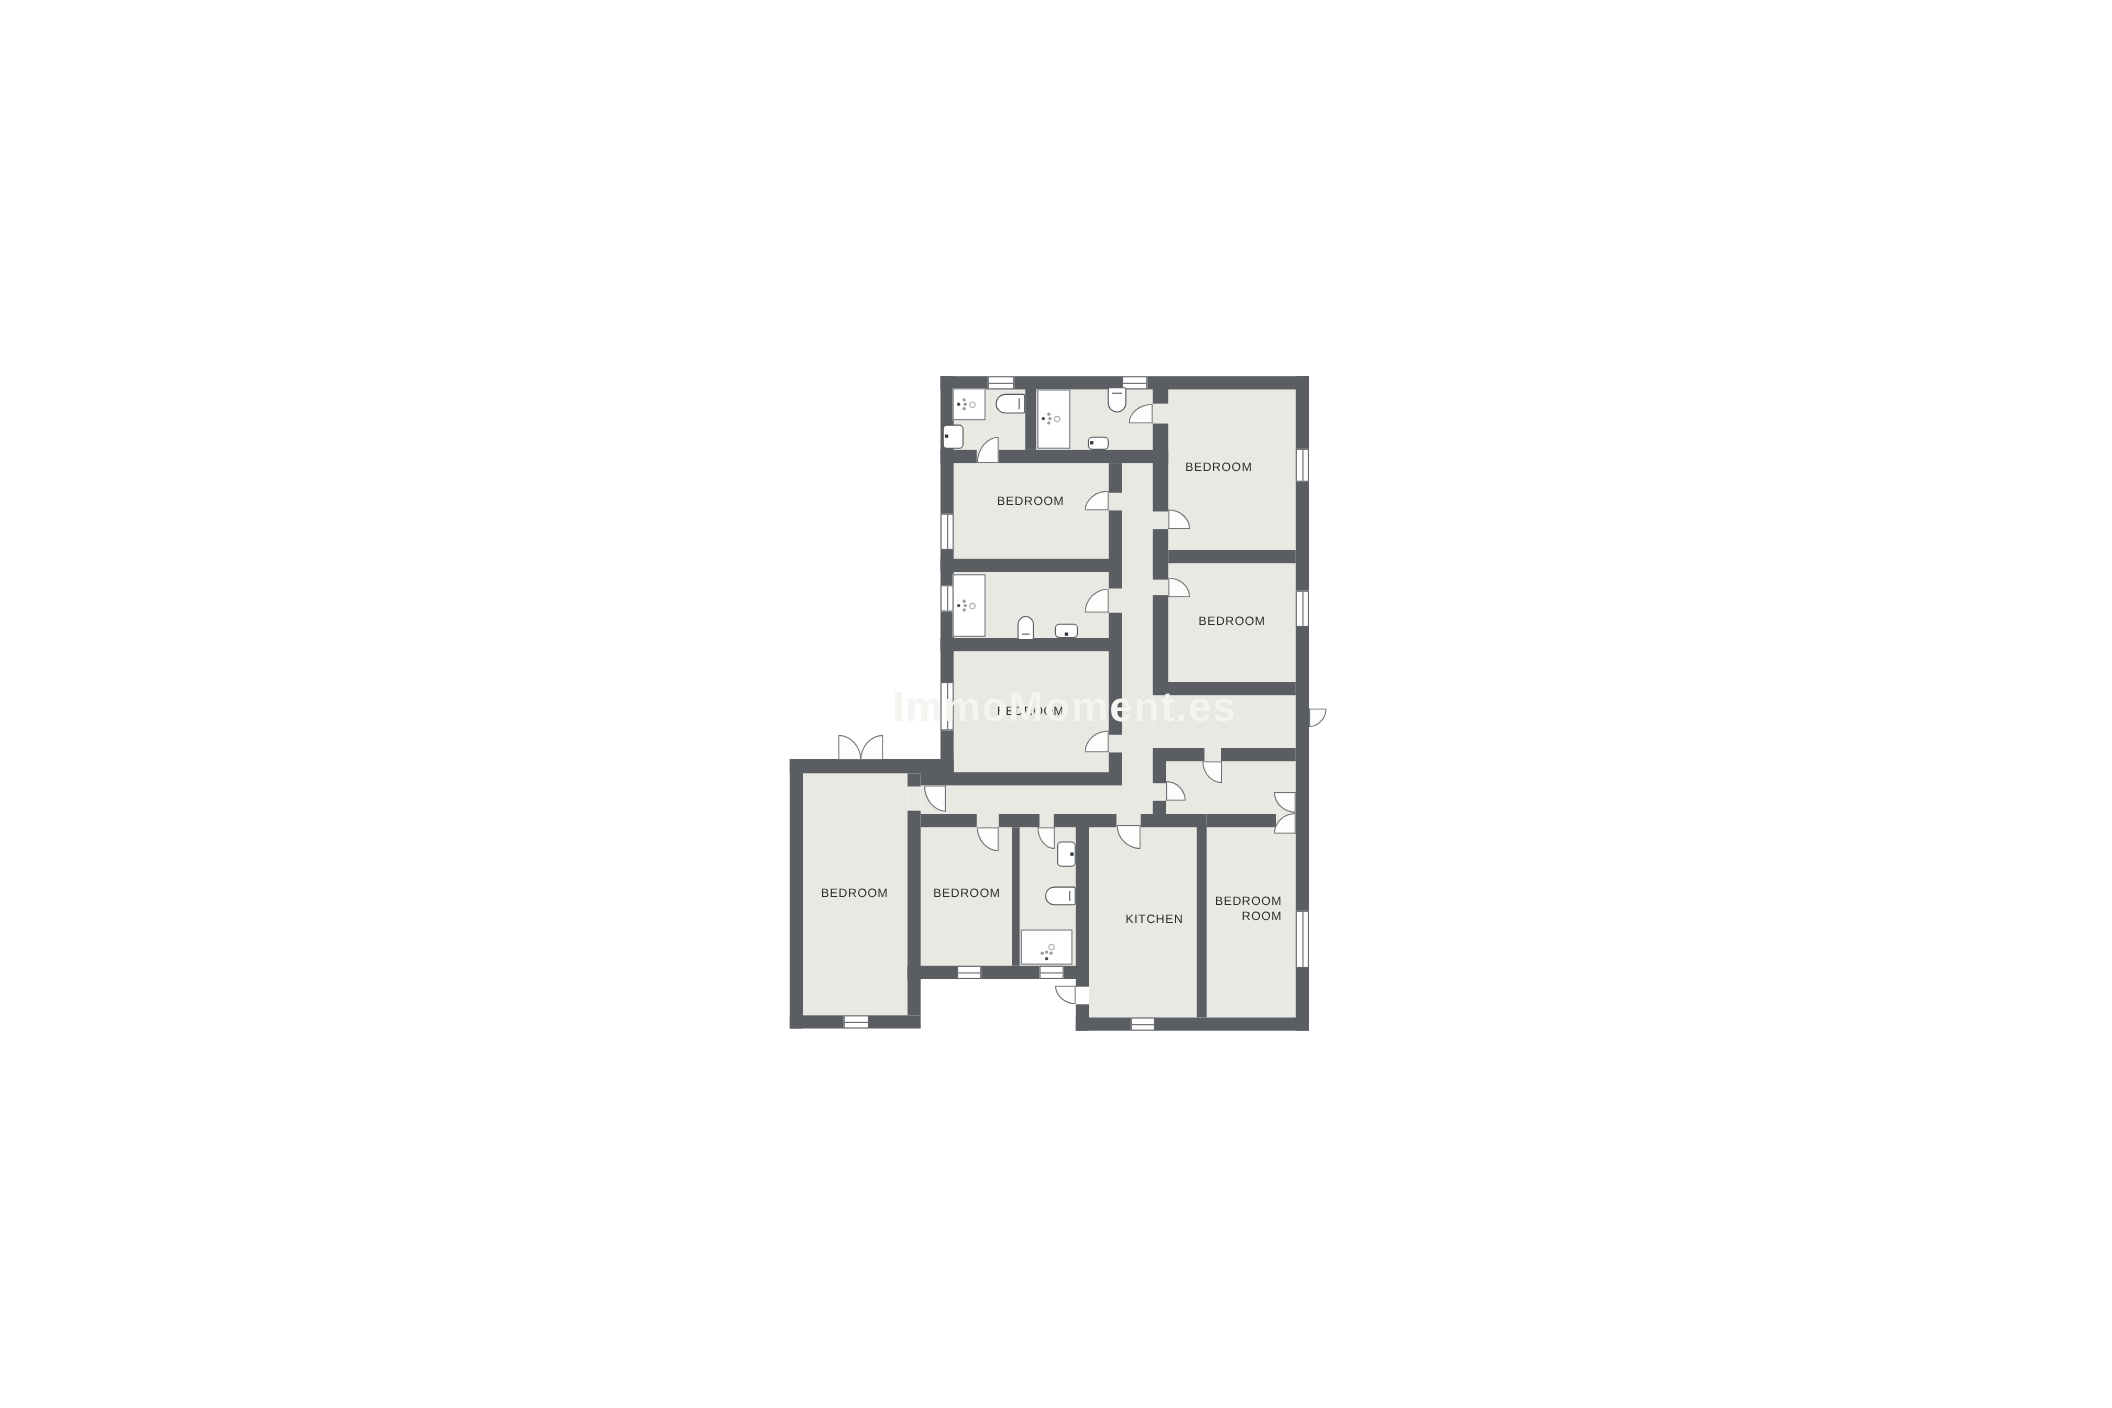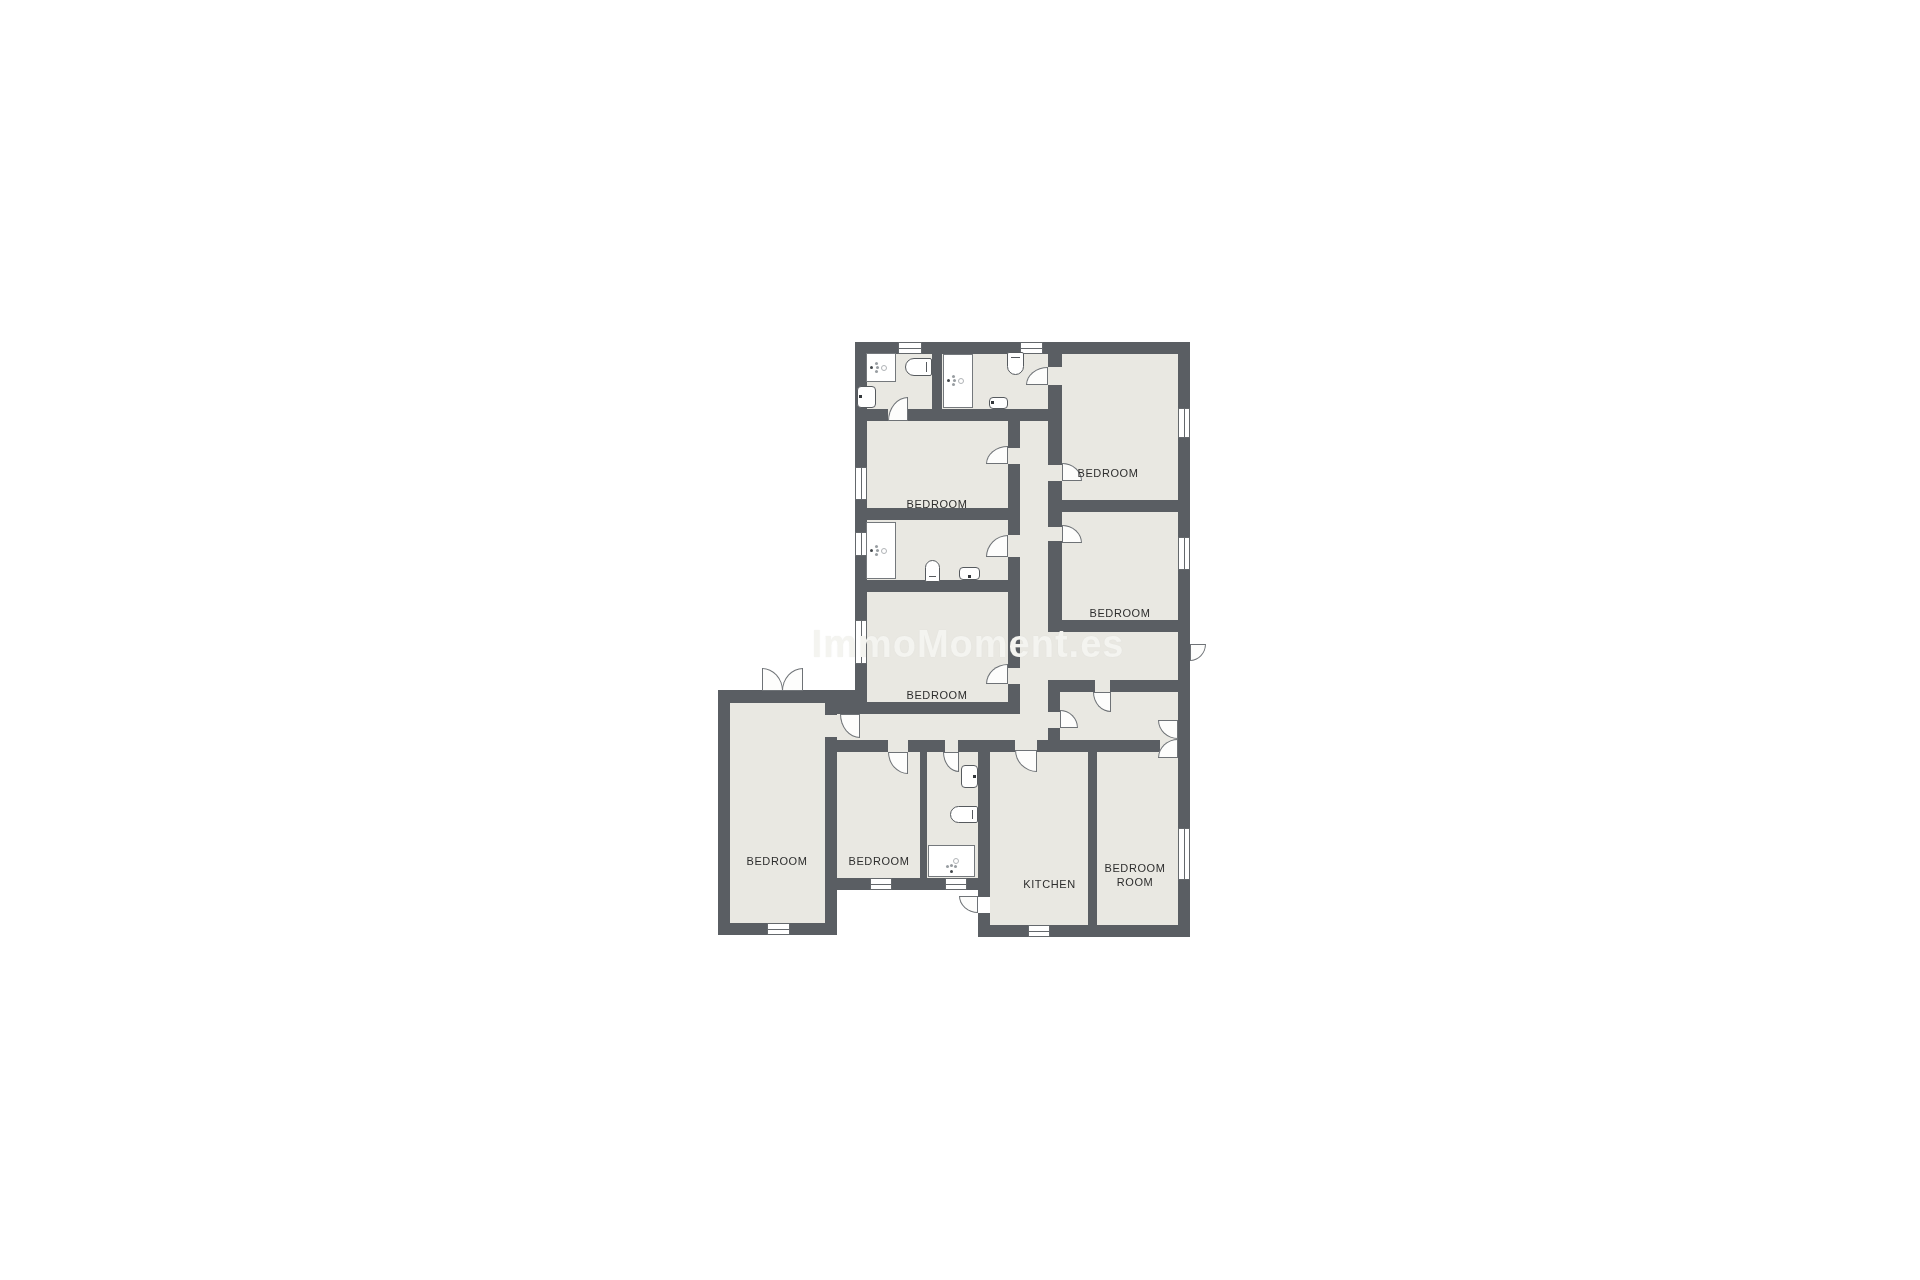--- a/index.html
+++ b/index.html
@@ -32,21 +32,21 @@
   .toilet::after{content:"";position:absolute;background:#565a5e;}
   .toilet[data-dir="right"]::after{right:4px;top:20%;bottom:20%;width:1px;}
   .toilet[data-dir="top"]::after{top:4px;left:20%;right:20%;height:1px;}
   .toilet[data-dir="bottom"]::after{bottom:4px;left:20%;right:20%;height:1px;}
   .sink{position:absolute;background:#ffffff;border:1px solid #565a5e;border-radius:4px;box-sizing:border-box;z-index:4;}
   .sink::after{content:"";position:absolute;width:3px;height:3px;background:#33373b;}
   .sink[data-tap="left"]::after{left:1px;top:50%;margin-top:-2px;}
   .sink[data-tap="right"]::after{right:1px;top:50%;margin-top:-2px;}
   .sink[data-tap="bottom"]::after{bottom:1px;left:50%;margin-left:-2px;}
   .label{position:absolute;transform:translate(-50%,-50%);font-size:11px;letter-spacing:0.6px;
-         color:#2d2d2d;white-space:pre-line;text-align:center;line-height:1.3;z-index:6;margin-top:48px;}
+         color:#2d2d2d;white-space:pre-line;text-align:right;line-height:1.3;z-index:6;}
   .watermark{position:absolute;left:968px;top:644px;transform:translate(-50%,-50%);
              font-size:38px;font-weight:bold;letter-spacing:1px;color:#f4f4f0;z-index:10;
              text-shadow:0 0 1px rgba(190,192,190,0.25);}
 </style>
 </head>
 <body>
 
 <div id="page">
   <div id="plan">
     <div class="watermark">ImmoMoment.es</div>

